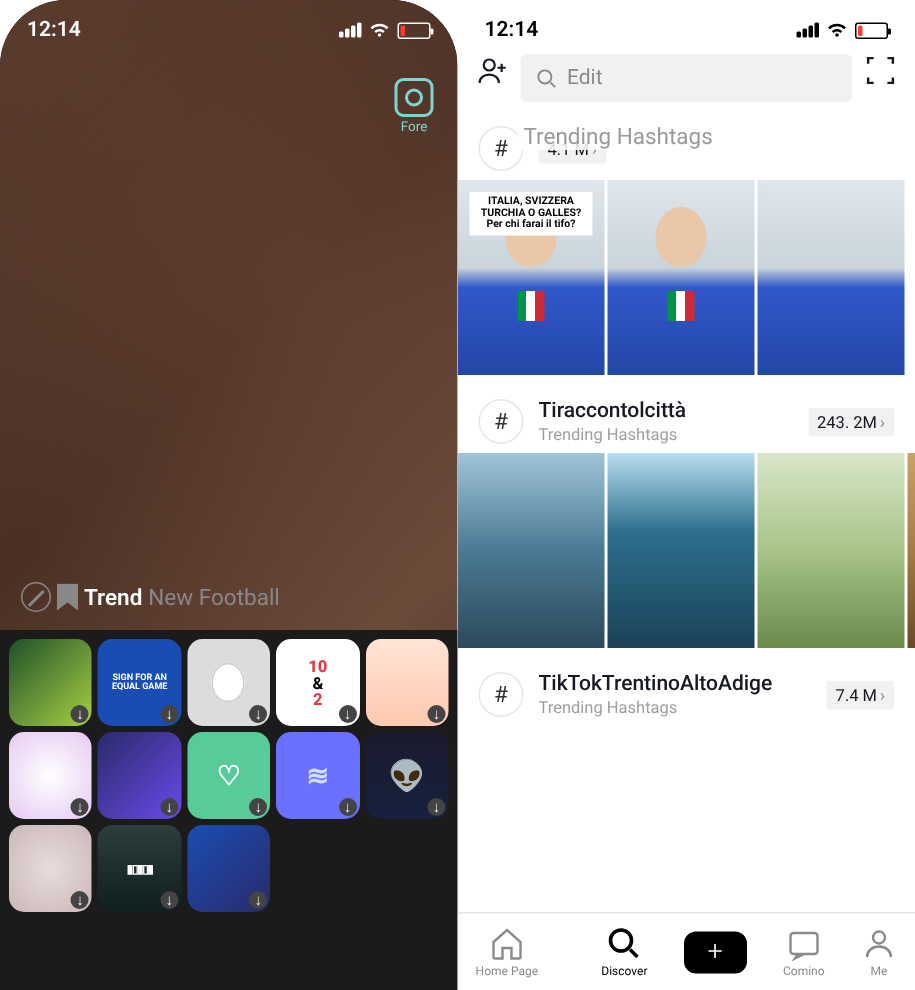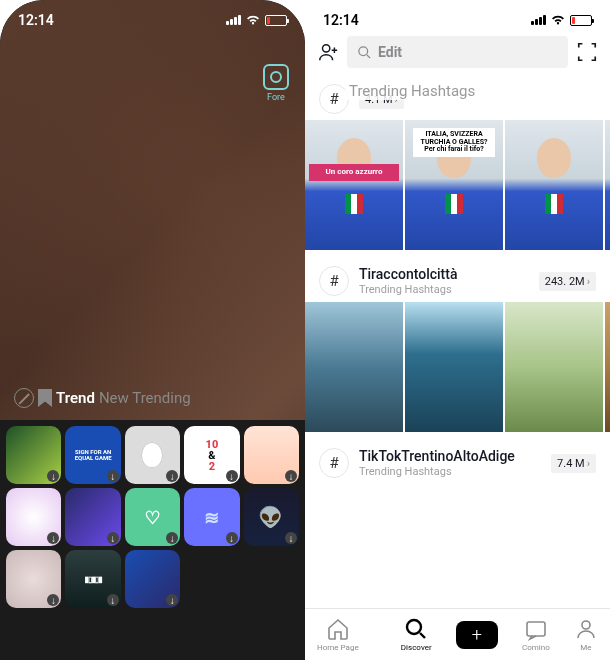--- a/index.html
+++ b/index.html
@@ -17,21 +17,21 @@
   .battery { width: 22px; height: 11px; border: 1px solid currentColor; border-radius: 2px; position: relative; }
   .battery::after { content: ""; position: absolute; right: -3px; top: 3px; width: 2px; height: 4px; background: currentColor; border-radius: 0 1px 1px 0; }
   .battery-fill { position: absolute; left: 1px; top: 1px; bottom: 1px; width: 3px; background: #ff3b30; border-radius: 1px; }
   .signal { display: flex; gap: 1px; align-items: flex-end; }
   .signal span { width: 3px; background: currentColor; border-radius: 1px; }
   .signal span:nth-child(1){height:4px;} .signal span:nth-child(2){height:6px;} .signal span:nth-child(3){height:8px;} .signal span:nth-child(4){height:10px;}
 
   
   .camera-area { position: absolute; inset: 0; background: linear-gradient(135deg, #5a3c2e 0%, #4a3024 40%, #6b4a3a 70%, #3a2820 100%); border-radius: 44px 44px 0 0; }
   .camera-area::before { content:""; position:absolute; inset:0; background: radial-gradient(circle at 70% 30%, rgba(120,80,60,.4), transparent 50%); }
-  .switch-cam { position: absolute; top: 52px; right: 16px; color: #7fd4d4; font-size: 9px; text-align: center; z-index: 5; margin-top: 12px; }
+  .switch-cam { position: absolute; top: 52px; right: 16px; color: #7fd4d4; font-size: 9px; text-align: center; z-index: 5; }
   .switch-cam .ic { width: 26px; height: 26px; margin: 0 auto 2px; border: 2px solid #7fd4d4; border-radius: 6px; display:flex; align-items:center; justify-content:center; }
   .switch-cam .ic::before { content:""; width:8px; height:8px; border:2px solid #7fd4d4; border-radius:50%; }
 
   .effects-tabs { position: absolute; top: 378px; left: 0; right: 0; height: 40px; display: flex; align-items: center; gap: 4px; padding: 0 14px; color: #888; font-size: 15px; z-index: 5; }
   .effects-tabs .tab { white-space: nowrap; }
   .effects-tabs .tab.active { color: #fff; font-weight: 600; }
   .tab-none { width: 20px; height: 20px; border: 1.5px solid #888; border-radius: 50%; position: relative; flex-shrink: 0; }
   .tab-none::after { content:""; position:absolute; top:50%; left:2px; right:2px; height:1.5px; background:#888; transform: rotate(-45deg); }
   .tab-bookmark { width: 14px; height: 18px; background: #888; clip-path: polygon(0 0, 100% 0, 100% 100%, 50% 70%, 0 100%); flex-shrink: 0; }
 
@@ -42,21 +42,21 @@
   .eff4{background:linear-gradient(135deg,#ff4d6d,#ff8fab);} .eff5{background:linear-gradient(180deg,#ffe4d6,#ffc9b0);}
   .eff6{background:radial-gradient(circle,#fff,#e6c9f2);} .eff7{background:linear-gradient(135deg,#2a2a6a,#6a4aea);}
   .eff8{background:#57cc99;} .eff9{background:#6a70ff;} .eff10{background:linear-gradient(180deg,#1a1a2e,#16213e);}
   .eff11{background:radial-gradient(circle,#eadcdc,#c9b8b8);} .eff12{background:linear-gradient(180deg,#2d3e3e,#0f1e1e);}
   .eff13{background:linear-gradient(135deg,#0a0a0a,#222);} .eff14{background:linear-gradient(135deg,#1a4db3,#2a2a6a);}
   .eff3 .txt{color:#000; display:flex; flex-direction:column; line-height:1; font-size:11px;}
   .eff3 .r{color:#e63946; font-weight:800;} .eff3 .amp{font-size:11px;}
   .eff2 .face{width:22px;height:26px;background:#fff;border-radius:50% 50% 48% 48%;box-shadow:inset 0 0 0 1px #ccc;}
 
   
-  .search-row { display:flex; align-items:center; gap:8px; padding: 2px 12px 8px; font-weight: bold; }
+  .search-row { display:flex; gap:8px; padding: 2px 12px 8px; }
   .add-user { width:22px; }
   .search-box { flex:1; height:32px; background:#f1f1f2; border-radius:4px; display:flex; align-items:center; gap:6px; padding:0 10px; color:#8a8a8e; font-size:14px; }
   .scan { width:22px; }
 
   .hashtag-section { padding: 2px 0 0; }
   .hashtag-header { display:flex; align-items:center; padding: 6px 14px 6px; gap:10px; position:relative; }
   .hash-icon { width:30px; height:30px; border:1px solid #e6e6e6; border-radius:50%; display:flex; align-items:center; justify-content:center; color:#323232; font-size:15px; font-weight:400; flex-shrink:0; }
   .hash-text { flex:1; overflow:hidden; }
   .hash-title { font-size:14px; color:#161823; font-weight:500; white-space:nowrap; overflow:hidden; text-overflow:ellipsis; }
   .hash-sub { font-size:11px; color:#9e9e9e; margin-top:1px; }
@@ -125,21 +125,21 @@
   </div>
   <div class="switch-cam">
     <div class="ic"></div>
     <div>Fore</div>
   </div>
 
   <div class="effects-tabs">
     <div class="tab-none"></div>
     <div class="tab-bookmark"></div>
     <div class="tab active">Trend</div>
-    <div class="tab">New Trending</div>
+    <div class="tab">New Football</div>
   </div>
 
   <div class="effects-grid">
     <div class="effect eff0">
         <span class="dl">↓</span>
       </div>
     <div class="effect eff1">
         <span style="font-size:6px;line-height:1;">SIGN FOR AN EQUAL GAME</span>
         <span class="dl">↓</span>
       </div>
@@ -244,25 +244,20 @@
         <div class="hash-count">
             <span>4.1 M</span>
             <span class="chev">›</span>
           </div>
         <div class="hash-overlay">Trending Hashtags</div>
       </div>
       <div class="thumb-row">
         <div class="thumb t-person">
             <div class="face"></div>
             <div class="flag"></div>
-            <div class="t-label pink">Un coro azzurro</div>
-          </div>
-        <div class="thumb t-person">
-            <div class="face"></div>
-            <div class="flag"></div>
             <div class="t-label top">ITALIA, SVIZZERA TURCHIA O GALLES? Per chi farai il tifo?</div>
           </div>
         <div class="thumb t-person">
             <div class="face"></div>
             <div class="flag"></div>
           </div>
         <div class="thumb t-person"></div>
       </div>
     </div>
 

